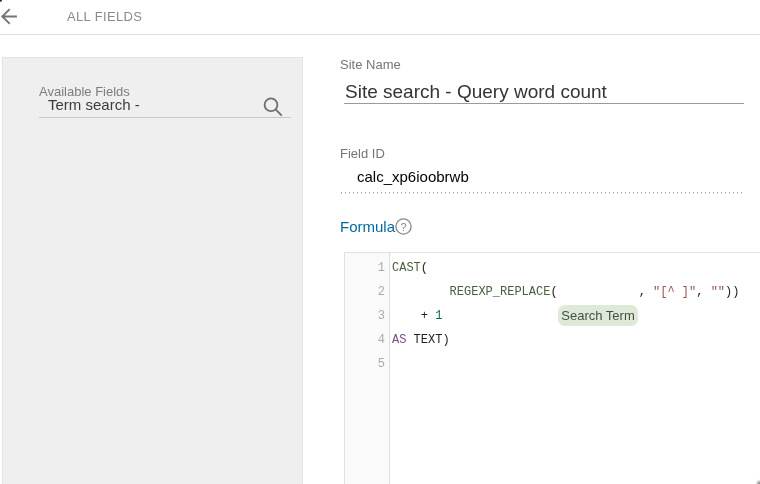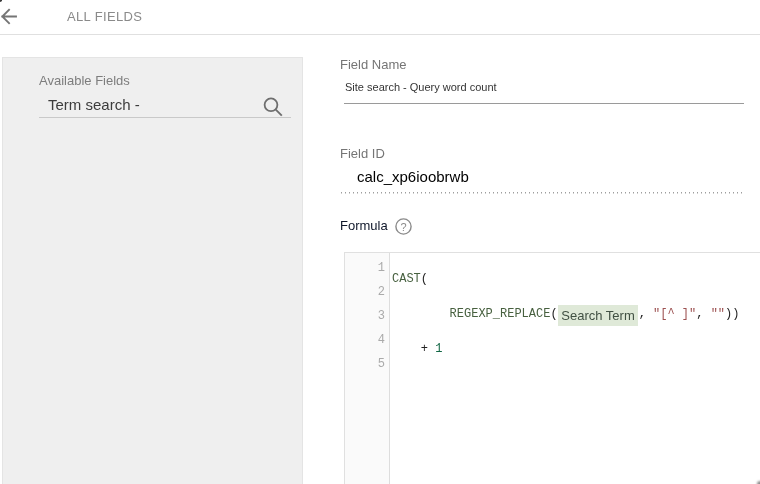--- a/index.html
+++ b/index.html
@@ -7,48 +7,48 @@
        font-family:"Liberation Sans",sans-serif;position:relative;}
   .abs{position:absolute;}
 
   
   #topbar{left:0;top:0;width:760px;height:34px;background:#fff;border-bottom:1px solid #e0e0e0;}
   #allfields{left:29px;top:9px;font-size:13px;color:#8a8a8a;letter-spacing:0.35px;margin-left:38px;}
   #cornerblob{left:-2.5px;top:-2.5px;width:4.5px;height:4px;background:#3a3a3a;border-radius:50%;}
 
   
   #panel{left:2px;top:57px;width:299px;height:427px;background:#efefef;border:1px solid #e4e4e4;border-bottom:none;}
-  #avail{left:36px;top:15px;font-size:13px;color:#7d7d7d;position:absolute;}
+  #avail{left:36px;top:26px;font-size:13px;color:#7d7d7d;position:absolute;}
   #sitesearch{left:45px;top:38px;font-size:15px;color:#3c3c3c;position:absolute;}
   #panelline{left:36px;top:59px;width:252px;height:1px;background:#c9c9c9;position:absolute;}
 
   
   .lbl{font-size:13px;color:#757575;}
   #lbl-name{left:340px;top:57px;}
-  #val-name{left:345px;top:81px;font-size:11px;color:#343434;}
+  #val-name{left:345px;top:81px;font-size:19px;color:#343434;}
   #line-name{left:344px;top:103px;width:400px;height:1px;background:#9a9a9a;}
   #lbl-id{left:340px;top:146px;}
   #val-id{left:357px;top:168px;font-size:15px;color:#000000;}
   #line-id{left:341px;top:192px;width:403px;height:2px;
      background-image:repeating-linear-gradient(90deg,#9e9e9e 0,#9e9e9e 1.5px,transparent 1.5px,transparent 4px);
      background-size:100% 1.5px;background-repeat:no-repeat;}
-  #lbl-formula{left:340px;top:218px;font-size:13px;color:#0f172a;}
+  #lbl-formula{left:340px;top:218px;font-size:15px;color:#0369a1;}
 
   
   #editor{left:344px;top:252px;width:416px;height:232px;border-top:1px solid #e0e0e0;border-left:1px solid #e0e0e0;background:#fff;}
   #gutter{left:0;top:0;width:44px;height:231px;background:#fafafa;border-right:1px solid #ddd;position:absolute;}
   .ln{position:absolute;left:0;width:40px;text-align:right;font-family:"Liberation Mono",monospace;font-size:12px;color:#aaa;line-height:24px;height:24px;}
   #code{left:47px;top:3px;position:absolute;font-family:"Liberation Mono",monospace;font-size:12px;color:#222;}
-  .cl{height:24px;line-height:24px;white-space:pre;margin-top:11px;}
+  .cl{height:24px;line-height:24px;white-space:pre;}
   .fn{color:#47603f;}
   .kw{color:#7c4a8d;}
   .num{color:#116644;}
   .str{color:#9c5050;}
   .chip{position:absolute;left:213px;top:52px;width:80px;background:#dfe9d8;color:#415043;font-family:"Liberation Sans",sans-serif;
-        font-size:13px;line-height:21px;height:21px;border-radius:0;text-align:center;}
+        font-size:13px;line-height:21px;height:21px;border-radius:7px;text-align:center;}
   .spacer{display:inline-block;width:81px;height:1px;}
 
   
   #brblob{right:-3px;bottom:-3px;width:6.5px;height:6.5px;background:#8d8d8d;border-radius:50%;filter:blur(1px);}
 </style>
 </head>
 <body>
   <div class="abs" id="topbar"></div>
   <svg class="abs" style="left:1px;top:8px" width="17" height="17" viewBox="0 0 17 17">
     <path d="M8 1.8 L1.3 8.5 L8 15.2 M1.3 8.5 L15 8.5" stroke="#757575" stroke-width="1.9" fill="none" stroke-linecap="square"></path>
@@ -59,21 +59,21 @@
   <div class="abs" id="panel">
     <div id="avail">Available Fields</div>
     <div id="sitesearch">Term search -</div>
     <svg style="position:absolute;left:258px;top:37px" width="24" height="24" viewBox="0 0 24 24">
       <circle cx="10" cy="9.8" r="6.4" stroke="#6e6e6e" stroke-width="1.8" fill="none"></circle>
       <path d="M14.8 14.6 L20.8 20.6" stroke="#6e6e6e" stroke-width="1.9"></path>
     </svg>
     <div id="panelline"></div>
   </div>
 
-  <div class="abs lbl" id="lbl-name">Field Name</div>
+  <div class="abs lbl" id="lbl-name">Site Name</div>
   <div class="abs" id="val-name">Site search - Query word count</div>
   <div class="abs" id="line-name"></div>
 
   <div class="abs lbl" id="lbl-id">Field ID</div>
   <div class="abs" id="val-id">calc_xp6ioobrwb</div>
   <div class="abs" id="line-id"></div>
 
   <div class="abs" id="lbl-formula">Formula</div>
   <svg class="abs" style="left:395px;top:218px" width="17" height="17" viewBox="0 0 17 17">
     <circle cx="8.5" cy="8.5" r="7.6" stroke="#8a8a8a" stroke-width="1.4" fill="none"></circle>
@@ -85,16 +85,17 @@
     <div id="gutter"></div>
     <div class="ln" style="top:3px">1</div>
     <div class="ln" style="top:27px">2</div>
     <div class="ln" style="top:51px">3</div>
     <div class="ln" style="top:75px">4</div>
     <div class="ln" style="top:99px">5</div>
     <div id="code">
       <div class="cl"><span class="fn">CAST</span>(</div>
       <div class="cl">        <span class="fn">REGEXP_REPLACE</span>(<span class="spacer"></span>, <span class="str">"[^ ]"</span>, <span class="str">""</span>))</div>
       <div class="cl">    + <span class="num">1</span></div>
+      <div class="cl"><span class="kw">AS</span> TEXT)</div>
     </div>
   </div>
 
   <div class="abs" id="brblob"></div>
 
 </body></html>

